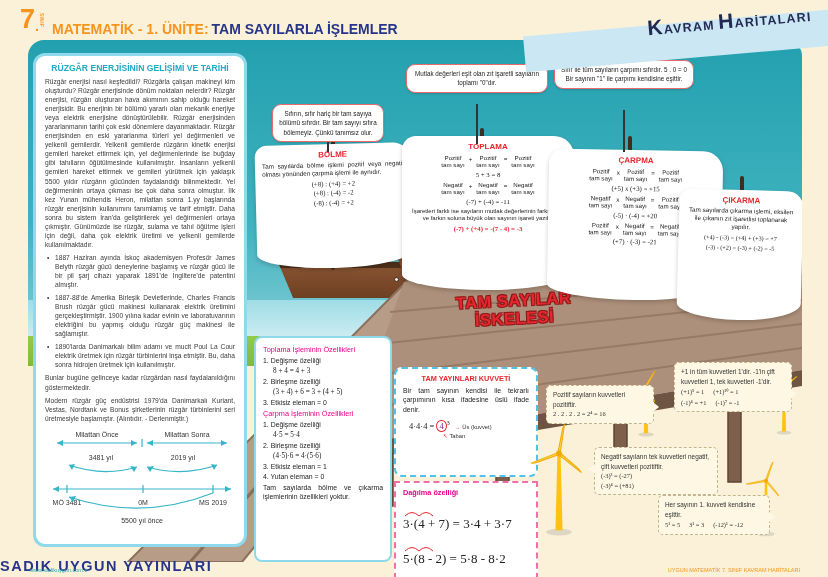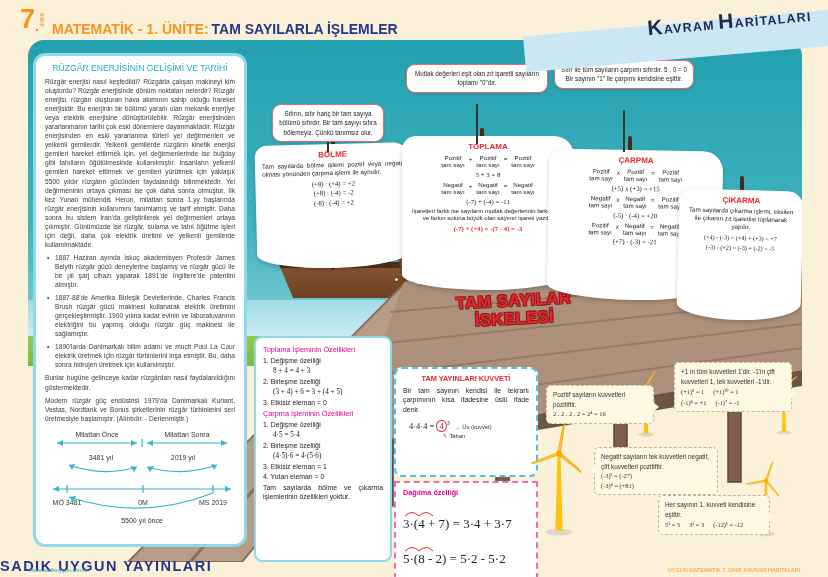--- a/index.html
+++ b/index.html
@@ -56,21 +56,21 @@
   .rc-bolme{left:244px;top:64px;width:112px}
   .rc-toplama{left:378px;top:24px;width:142px}
   .rc-carpma{left:526px;top:20px;width:140px}
   .conn{position:absolute;width:1.5px;background:#333}
 
   .pier-title{position:absolute;left:398px;top:252px;width:176px;text-align:center;transform:rotate(-3deg);font-weight:800;font-size:16.5px;color:#E8262D;line-height:1.08;letter-spacing:.5px;
     text-shadow:1px 1px 0 #8C1B1B,-1px -1px 0 #8C1B1B,1px -1px 0 #8C1B1B,-1px 1px 0 #8C1B1B}
 
   
   .windpanel{position:absolute;left:33px;top:53px;width:214px;height:494px;background:#fff;border:3px solid #8ED9EB;border-radius:12px;padding:7px 9px}
-  .wp-title{color:#1FAAC6;font-weight:normal;font-size:8.6px;text-align:center;margin-bottom:4px}
+  .wp-title{color:#1FAAC6;font-weight:bold;font-size:8.6px;text-align:center;margin-bottom:4px}
   .wp-p{font-size:6.65px;line-height:1.36;text-align:justify;color:#3A3A3A;margin:0 0 4px 0}
   .wp-b{font-size:6.65px;line-height:1.36;text-align:justify;color:#3A3A3A;margin:0 0 4px 10px;position:relative}
   .wp-b::before{content:"•";position:absolute;left:-8px;top:0}
   .timeline{display:block;margin:2px auto 0}
 
   
   .props{position:absolute;left:254px;top:336px;width:138px;height:226px;background:#fff;border:2px solid #8ED9EB;border-radius:8px;padding:5px 7px}
   .pp-title{color:#EC008C;font-weight:normal;font-size:7.3px;margin:2px 0}
   .pp-item{font-size:6.9px;margin:3px 0;color:#222}
   .pp-eq{font-family:"Liberation Serif",serif;font-size:7.2px;margin:3px 0 3px 10px;color:#222}
@@ -430,21 +430,21 @@
           <path d="M2 7 Q9 0 16 7" stroke="#E8262D" fill="none" stroke-width="1"></path>
           <path d="M16 7 Q23 0 30 7" stroke="#E8262D" fill="none" stroke-width="1"></path>
         </svg>
       <span>3·(4 + 7) = 3·4 + 3·7</span>
     </div>
     <div class="d-eq">
       <svg width="34" height="8" viewBox="0 0 34 8">
           <path d="M2 7 Q9 0 16 7" stroke="#E8262D" fill="none" stroke-width="1"></path>
           <path d="M16 7 Q23 0 30 7" stroke="#E8262D" fill="none" stroke-width="1"></path>
         </svg>
-      <span>5·(8 - 2) = 5·2 - 5·2</span>
+      <span>5·(8 - 2) = 5·8 - 8·2</span>
     </div>
   </section>
 
   <svg class="turbine" style="left:618px;top:366px" width="56" height="72" viewBox="0 0 60 120">
     <ellipse cx="30" cy="114" rx="13" ry="3.5" fill="#DCD6C2"></ellipse>
     <path d="M28.4 34 L31.6 34 L33.6 112 L26.4 112 Z" fill="#FFC20E"></path>
     <g fill="#FFD34D" stroke="#F2A900" stroke-width="1">
       <g transform="rotate(30 30 34)">
           <path d="M28.8 34 L31.2 34 L30.4 4 L29.2 8 Z"></path>
         </g>

